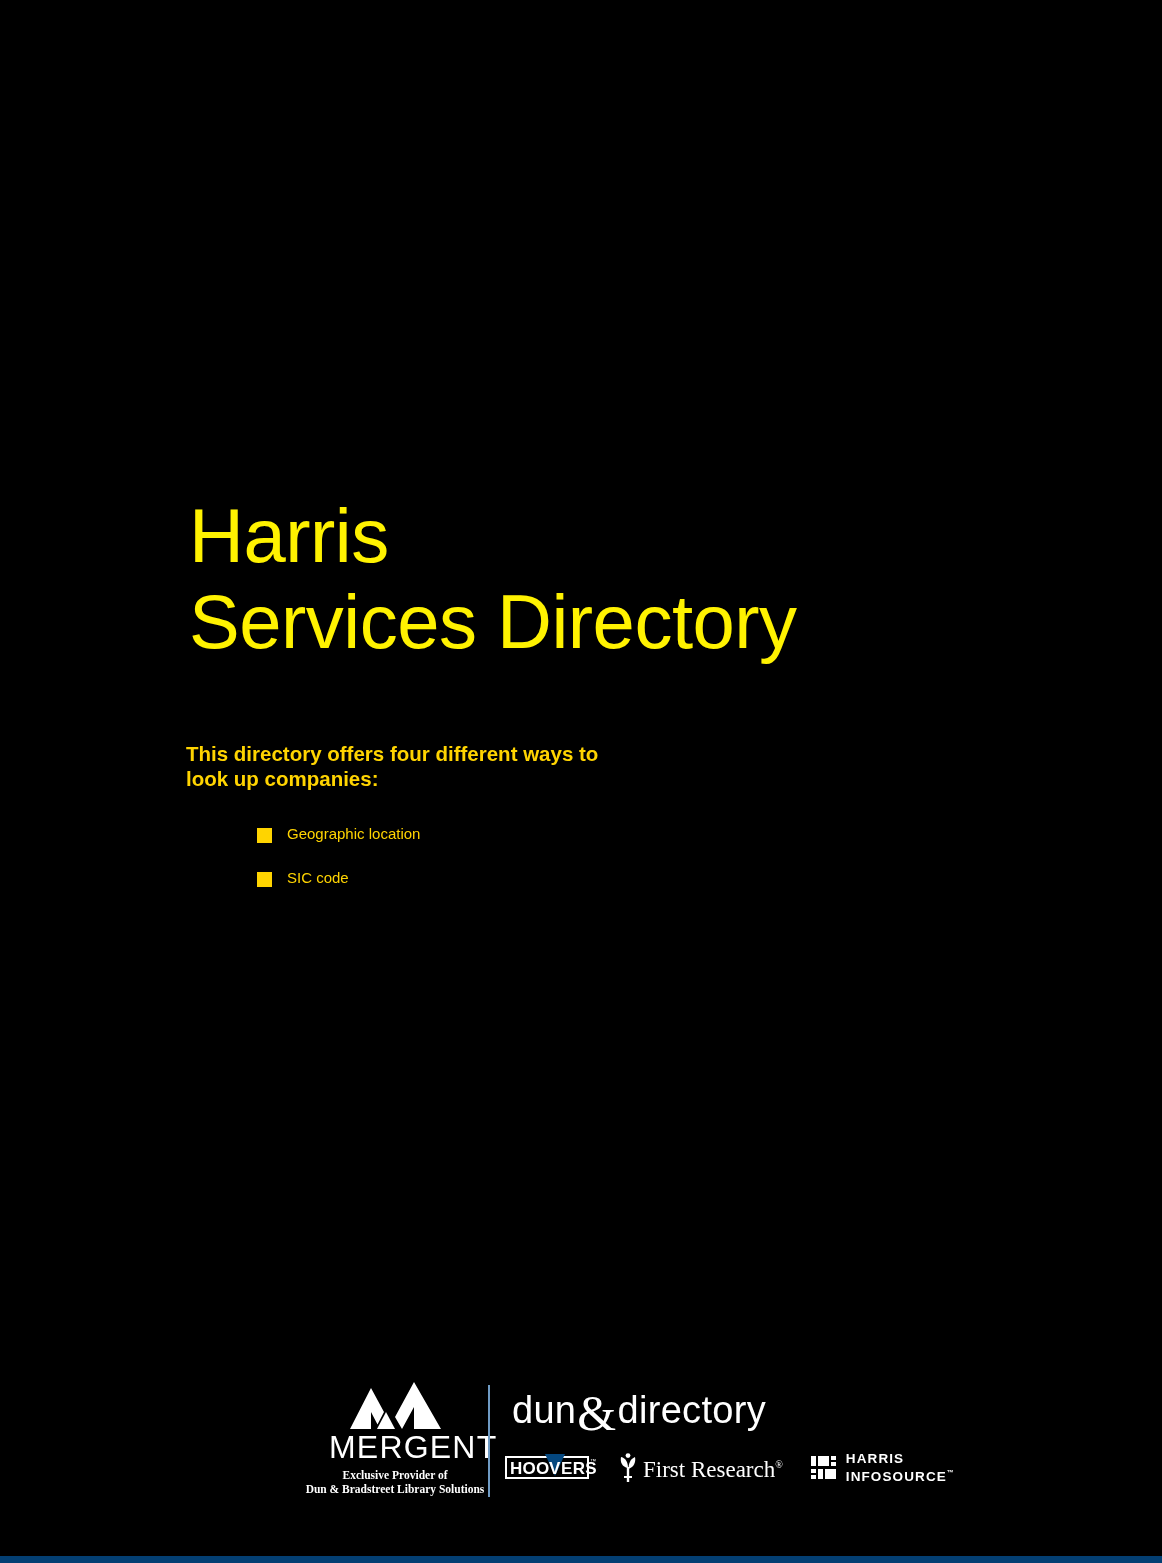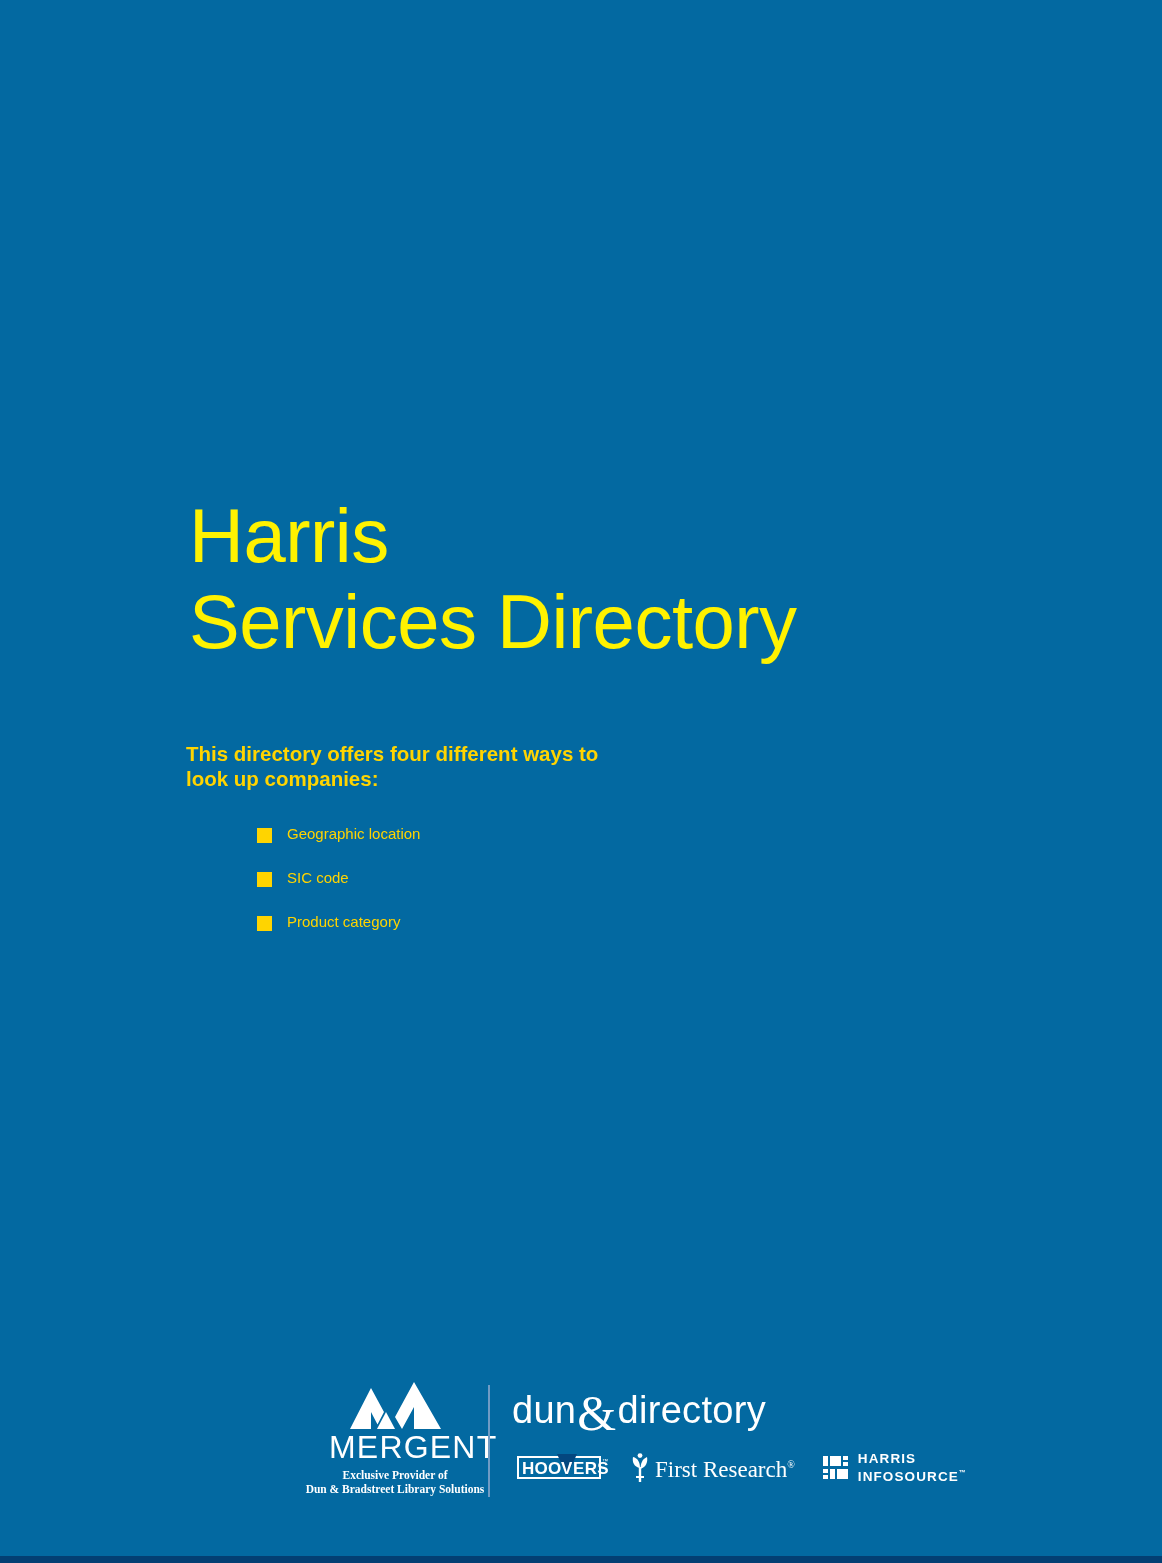--- a/index.html
+++ b/index.html
@@ -12,21 +12,21 @@
     height: 1563px;
     background: #04477f;
     font-family: "Liberation Sans", sans-serif;
     overflow: hidden;
     position: relative;
   }
 
   .page {
     position: absolute;
     inset: 0;
-    background: #0369a1;
+    background: #000000;
   }
 
   
   .bottom-edge {
     position: absolute;
     left: 0;
     right: 0;
     bottom: 0;
     height: 7px;
     background: #033f73;
@@ -173,21 +173,20 @@
     position: absolute;
     left: 504px;
     top: 74px;
     display: flex;
     align-items: center;
   }
   .brand {
     display: flex;
     align-items: center;
     color: #ffffff;
-    margin-left: 12px;
   }
 
   
   .hoovers {
     position: relative;
     width: 92px;
     height: 28px;
   }
   .hoovers svg { display: block; }
 
@@ -254,24 +253,20 @@
   <div class="intro">This directory offers four different ways to look up companies:</div>
 
   <ul class="bullet-list">
     <li class="bullet-item">
       <span class="bullet-square"></span>
       <span class="bullet-label">Geographic location</span>
     </li>
     <li class="bullet-item">
       <span class="bullet-square"></span>
       <span class="bullet-label">SIC code</span>
-    </li>
-    <li class="bullet-item">
-      <span class="bullet-square"></span>
-      <span class="bullet-label">Product category</span>
     </li>
   </ul>
 
   <div class="footer">
 
     <div class="mergent-block">
       <svg class="mergent-mark" viewBox="0 0 95 47">
         <path d="M23 47 L2 47 L23 6 L36 30 L29.5 42.5 L23 30 Z" fill="#ffffff"></path>
         <path d="M66 47 L93 47 L66 0 L47 35 L54 47 L66 25 Z" fill="#ffffff"></path>
         <path d="M29 47 L47 47 L38 30 Z" fill="#ffffff"></path>

